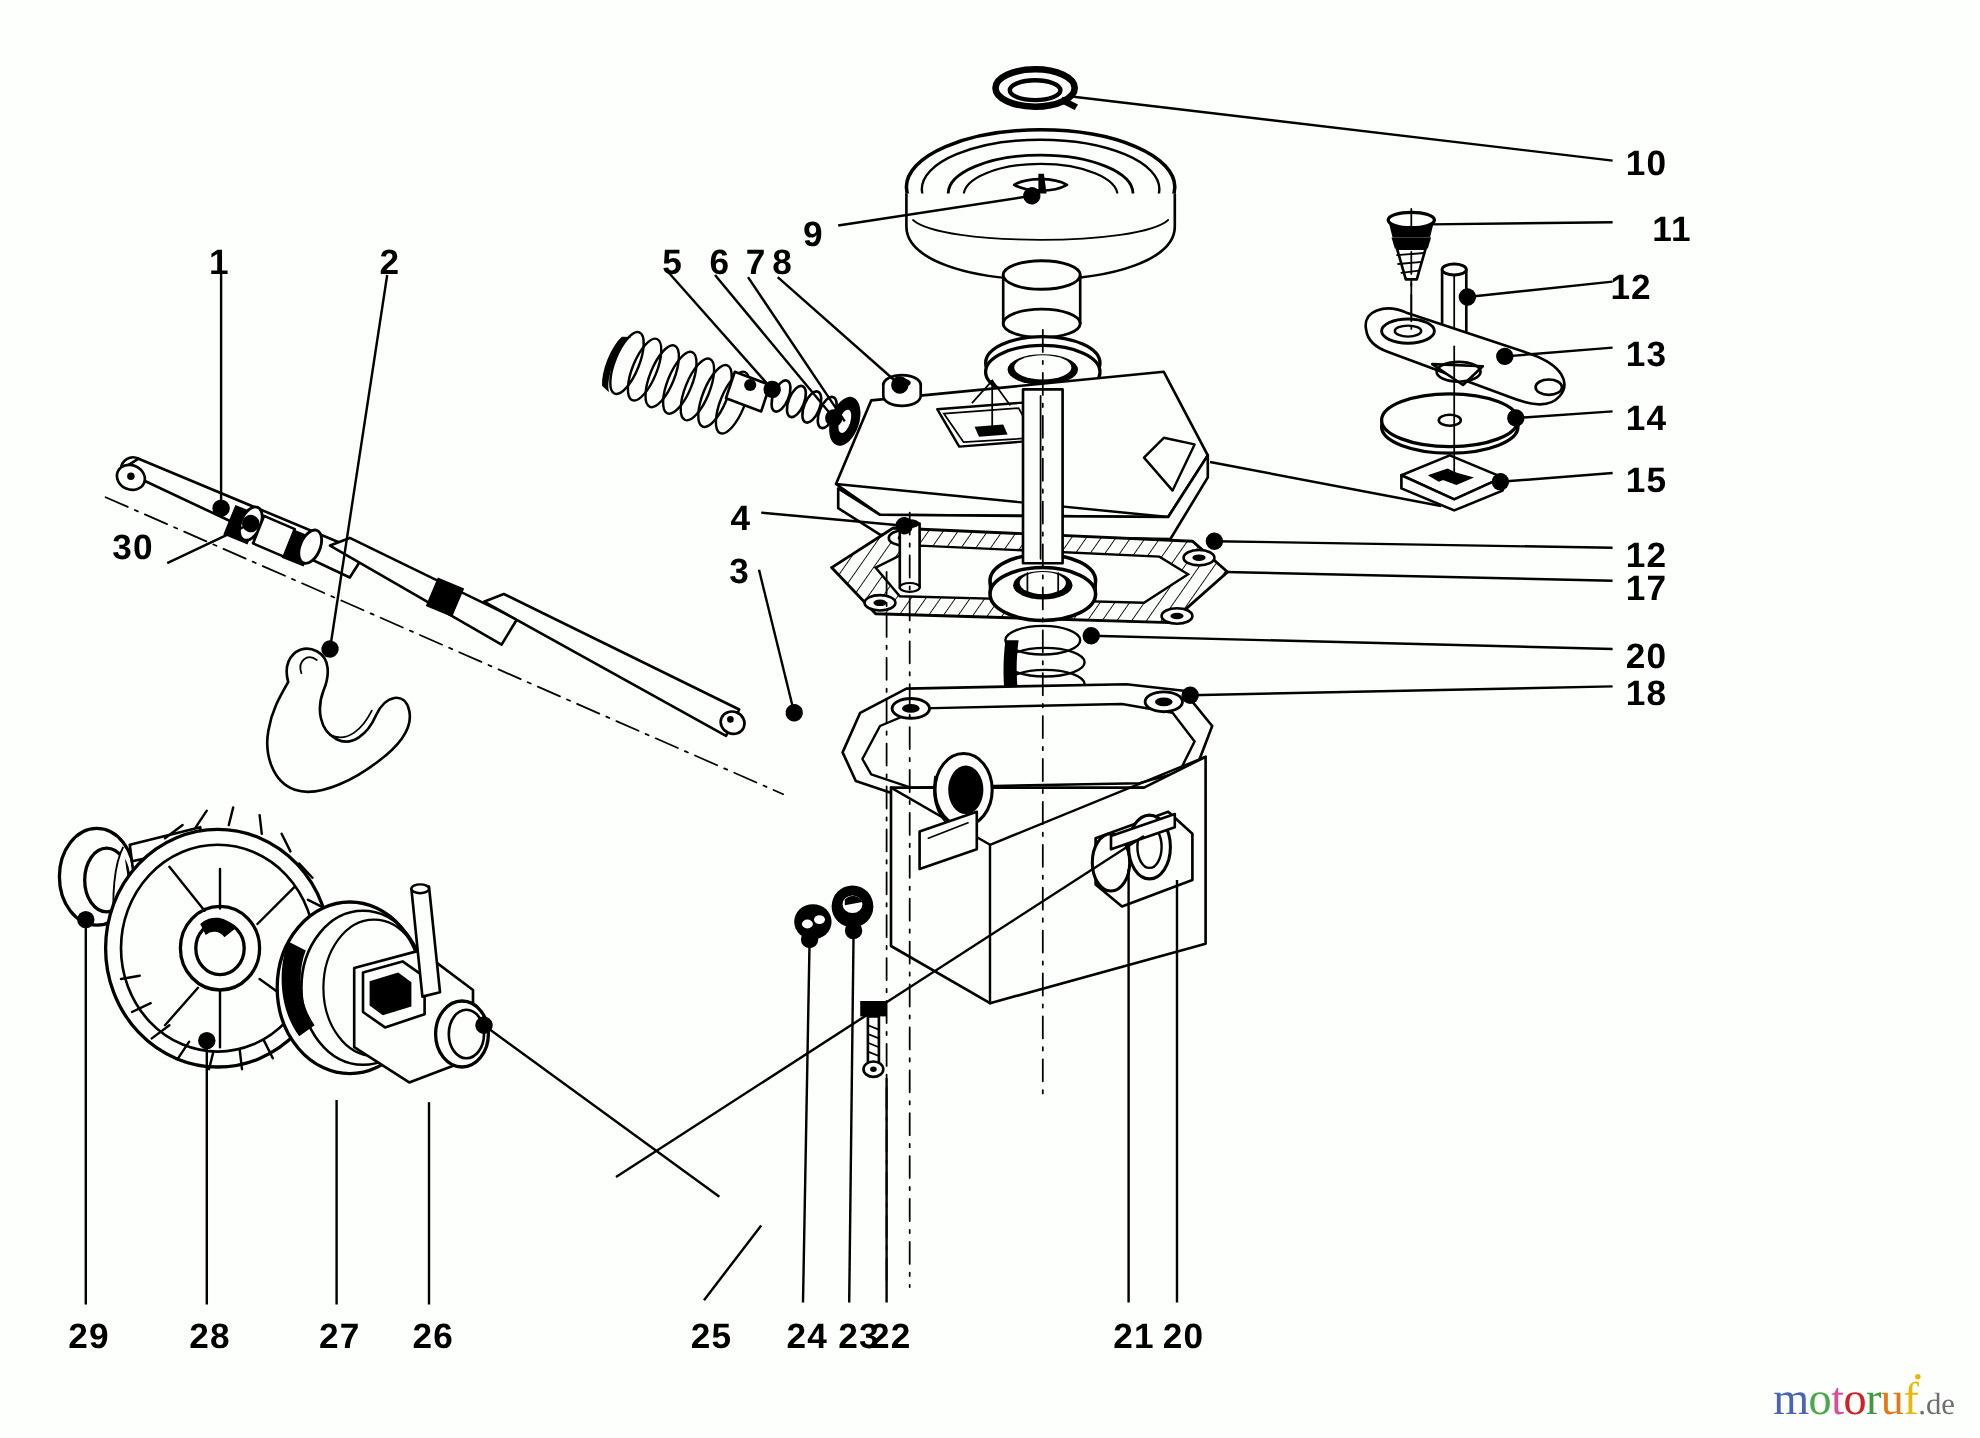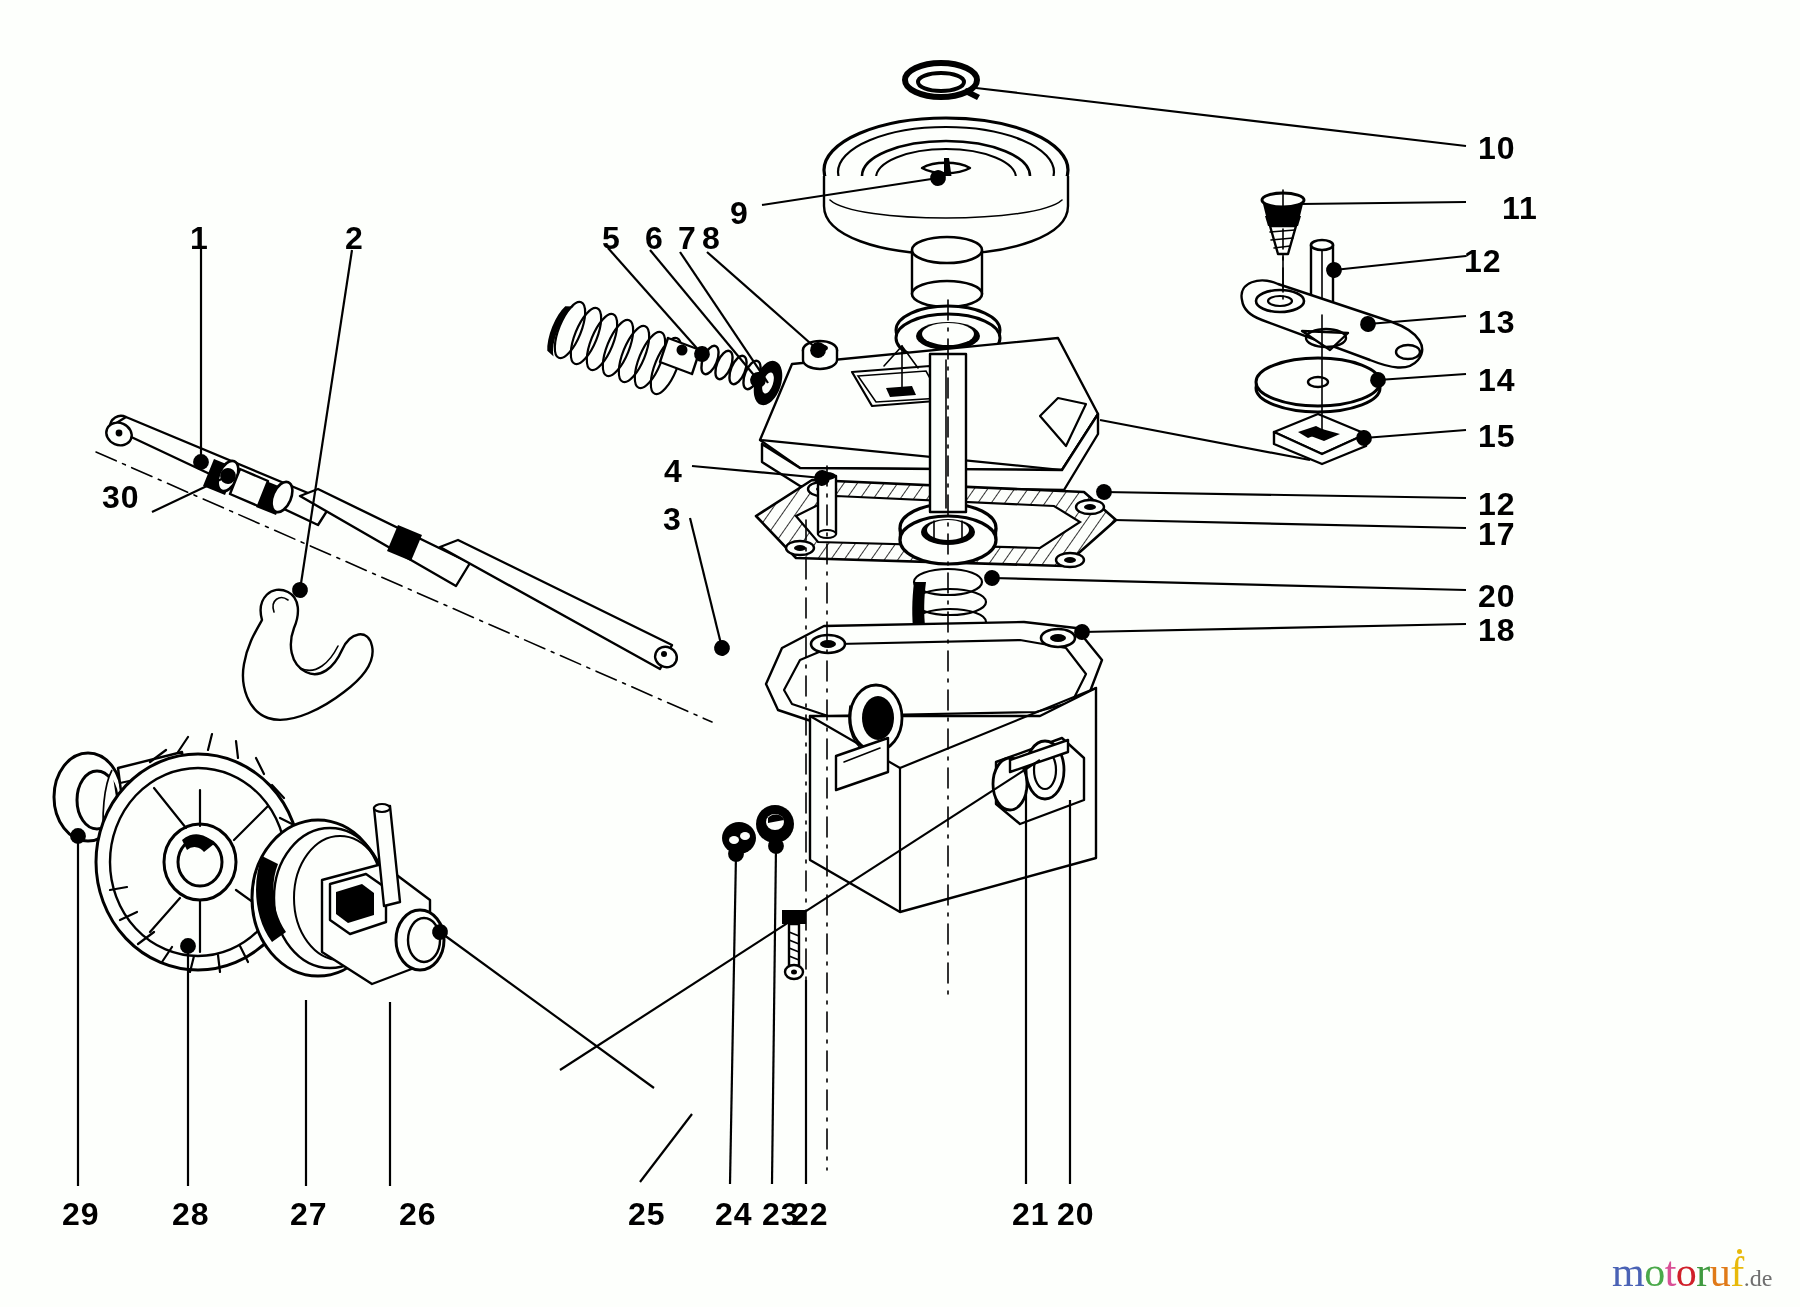--- a/index.html
+++ b/index.html
@@ -26,21 +26,21 @@
   .wm{
     position:absolute;
     left:1612px; top:1248px;
     font-family:"Liberation Serif",serif;
     font-size:42px;
     letter-spacing:-0.5px;
     white-space:nowrap;
     user-select:none;
   }
   .wm span{display:inline;}
-  .wm .de{font-size:24px;color:#6f6f6f;letter-spacing:0;}
+  .wm .de{font-size:28px;color:#6f6f6f;letter-spacing:0;}
   .wm .dot{
     position:absolute;
     right:31px; top:1px;
     width:5px;height:5px;border-radius:50%;
     background:#e8b90a;
   }
 </style>
 </head>
 <body>
 
@@ -465,21 +465,21 @@
   <div class="callout" style="left:1478px;top:364px;">14</div>
   <div class="callout" style="left:1478px;top:420px;">15</div>
   <div class="callout" style="left:1478px;top:488px;">12</div>
   <div class="callout" style="left:1478px;top:518px;">17</div>
   <div class="callout" style="left:1478px;top:580px;">20</div>
   <div class="callout" style="left:1478px;top:614px;">18</div>
 
   <div class="callout" style="left:62px;top:1198px;">29</div>
   <div class="callout" style="left:172px;top:1198px;">28</div>
   <div class="callout" style="left:290px;top:1198px;">27</div>
-  <div class="callout" style="left:375px;top:1198px;margin-left:24px;">26</div>
+  <div class="callout" style="left:375px;top:1198px;">26</div>
   <div class="callout" style="left:628px;top:1198px;">25</div>
   <div class="callout" style="left:715px;top:1198px;text-align:center;">24</div>
   <div class="callout" style="left:762px;top:1198px;">23</div>
   <div class="callout" style="left:791px;top:1198px;">22</div>
   <div class="callout" style="left:1012px;top:1198px;">21</div>
   <div class="callout" style="left:1057px;top:1198px;">20</div>
 
   <div class="wm">
     <span class="dot"></span>
     <span style="color:#4a63b5">m</span><span style="color:#4aa94a">o</span><span style="color:#d94f95">t</span><span style="color:#d0202a">o</span><span style="color:#3f9a3f">r</span><span style="color:#e07a18">u</span><span style="color:#e8b90a">f</span><span class="de">.de</span>

